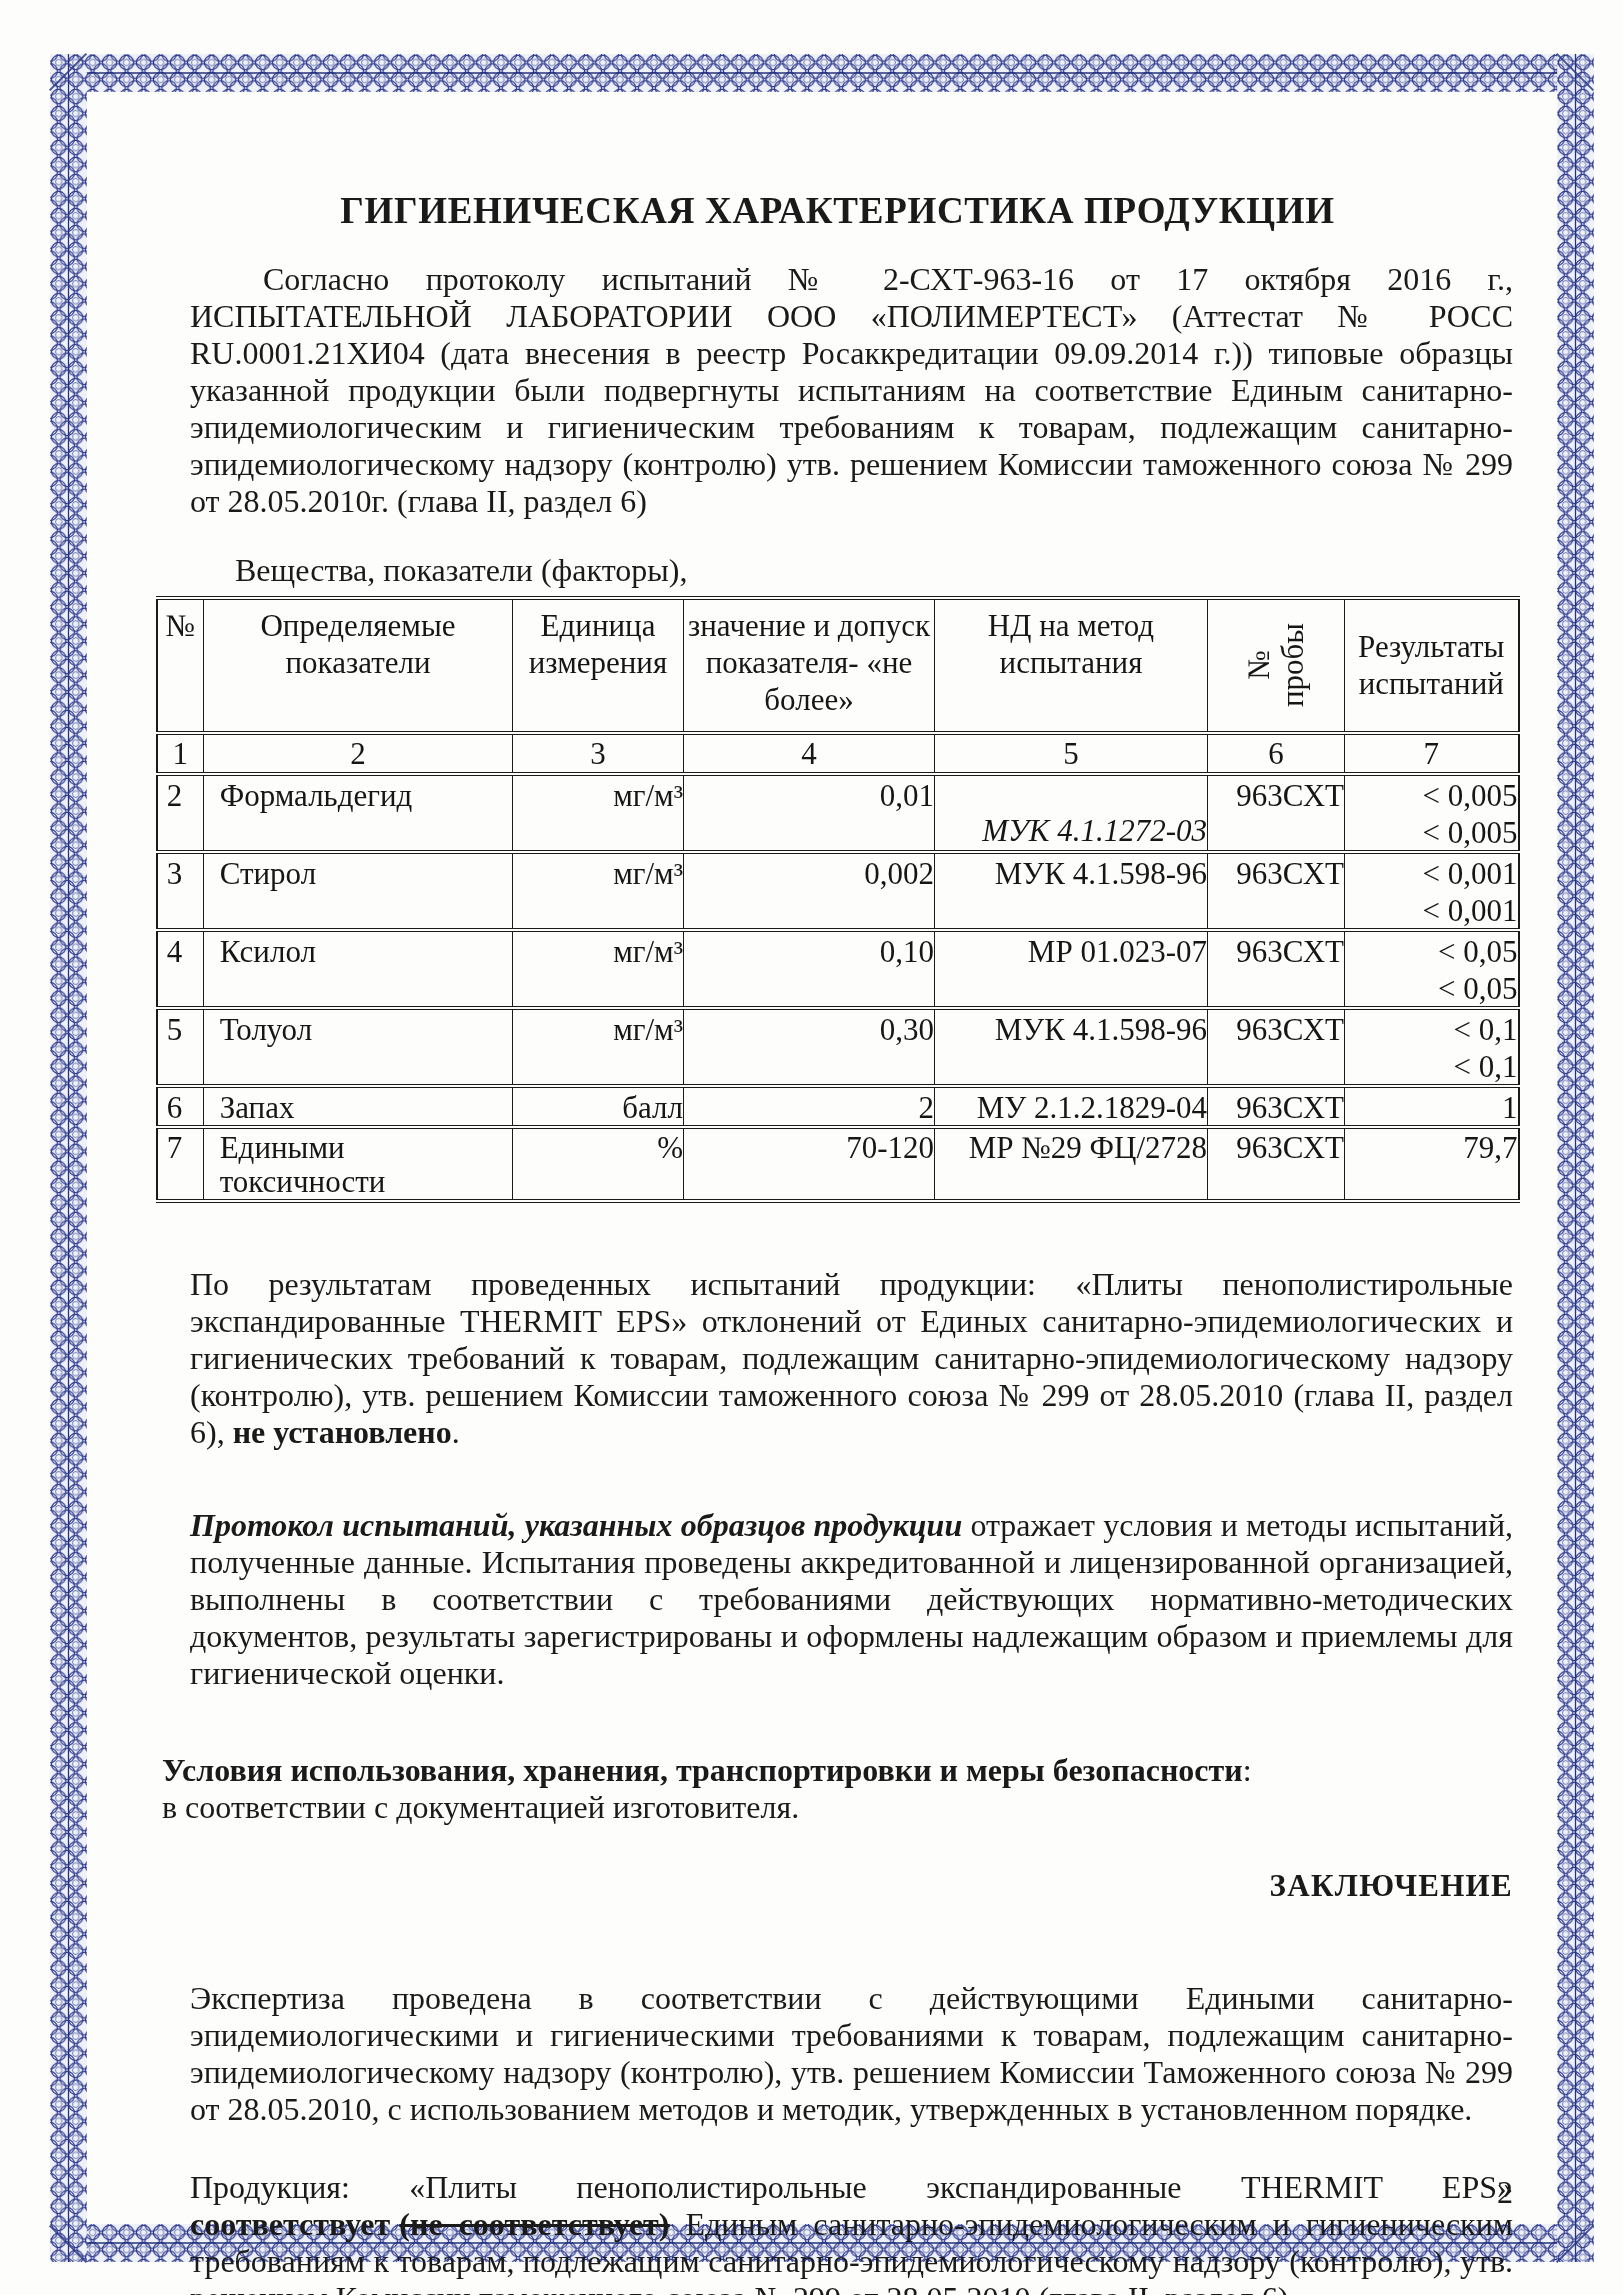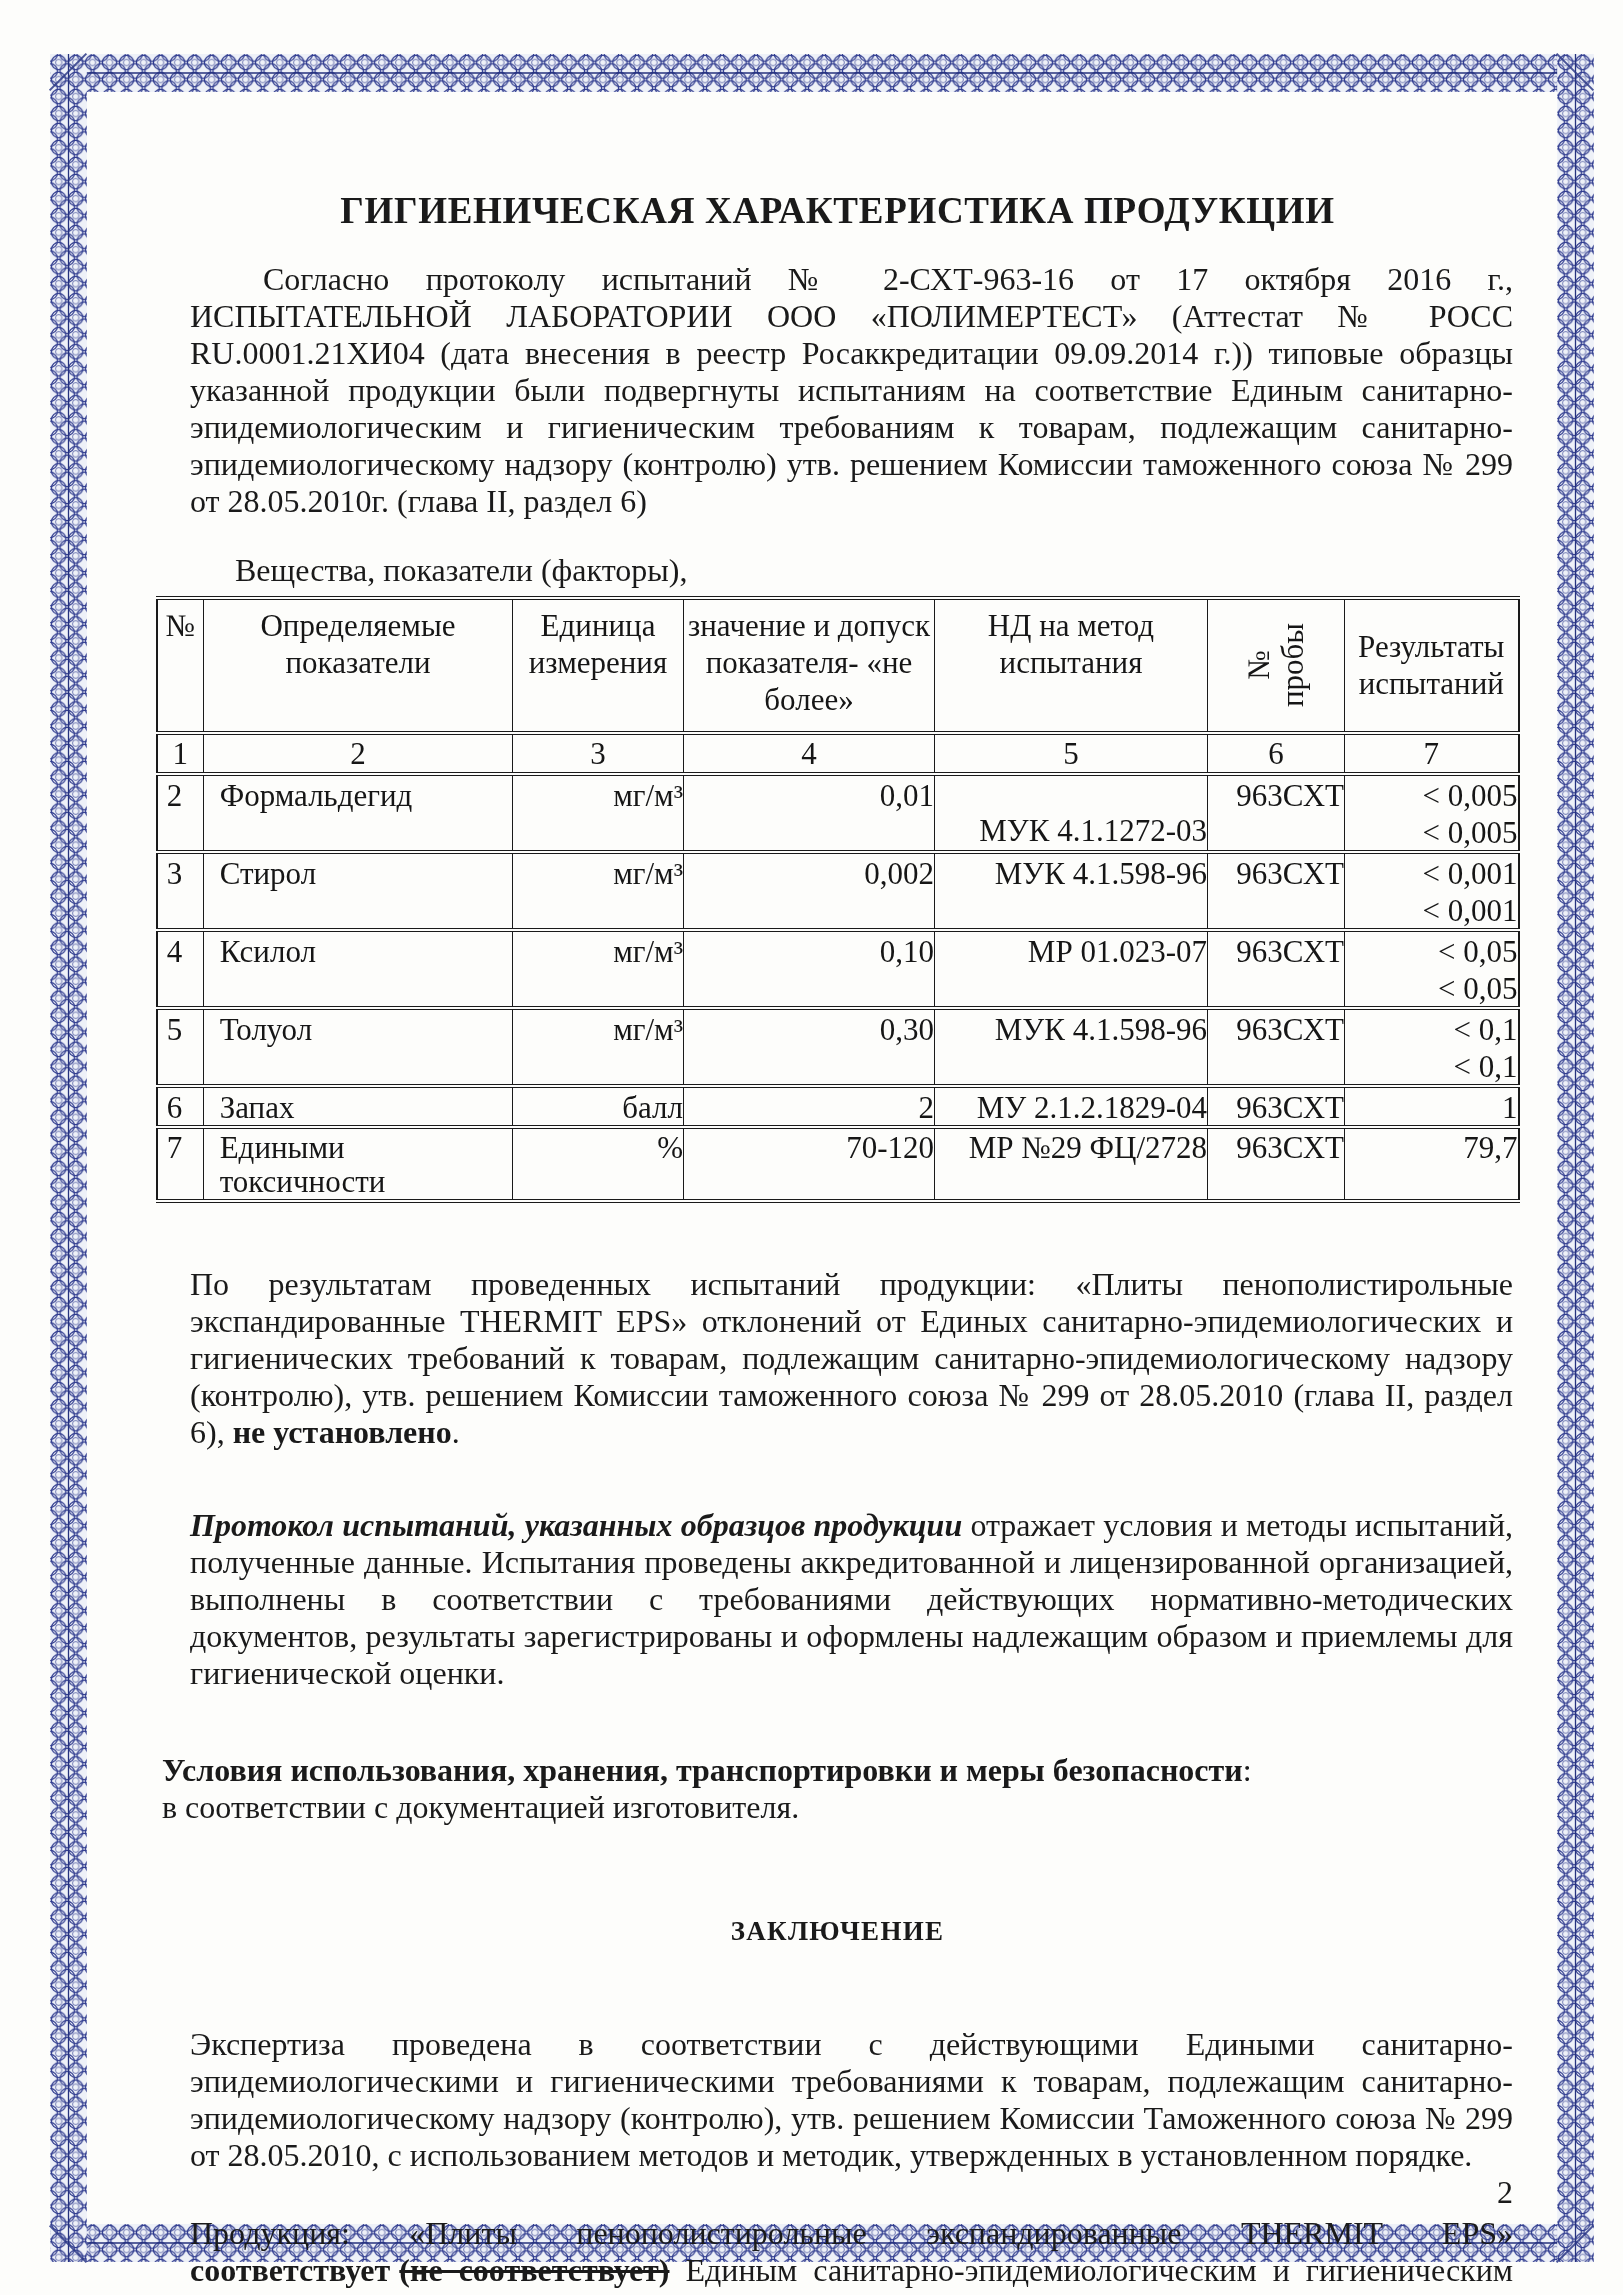--- a/index.html
+++ b/index.html
@@ -42,24 +42,24 @@
     letter-spacing: 0.7px;
   }
   .para { text-align: justify; margin-left: 28px; }
   .p-intro   { margin-top: 29px; text-indent: 73px; }
   .caption   { margin-top: 17px; text-indent: 73px; }
   .p-results { margin-top: 63px; }
   .p-protocol{ margin-top: 56px; }
   .conditions{ margin-top: 60px; }
   .cond-head { font-weight: bold; }
   .h-conclusion {
-    margin-top: 84px;
-    text-align: center;
+    margin-top: 38px;
+    text-align: right;
     font-weight: bold;
-    font-size: 27px; line-height: 43px;
+    font-size: 31px; line-height: 43px;
     letter-spacing: 1.3px;
   }
   .p-expertise  { margin-top: 73px; }
   .p-production { margin-top: 41px; }
   .b   { font-weight: bold; }
   .bi  { font-weight: bold; font-style: italic; }
   .strike {
     font-weight: bold;
     text-decoration: line-through;
     text-decoration-thickness: 2.6px;
@@ -89,21 +89,21 @@
     transform: translate(-50%, -50%) rotate(-90deg);
     text-align: center; line-height: 34px;
   }
   .results tr.nums td { height: 37px; text-align: center; vertical-align: middle; line-height: 30px; }
 
   .results tbody td { vertical-align: top; padding-top: 2.6px; text-align: right; }
   .results tbody tr.tall { height: 73px; }
   .results tbody tr.short { height: 37px; }
   .results td.t-ind { text-align: left; padding-left: 15.7px; }
   .results td.t-n   { text-align: left; padding-left: 9.2px; }
-  .results td.t-method.low { padding-top: 38px; }
+  .results td.t-method.low { padding-top: 38px; font-style: italic; }
   .r2 { margin-top: 3.3px; }
   .r2:empty { display: none; }
 
   .page-num {
     position: absolute;
     right: 110px; bottom: 84px;
     font-size: 32px;
   }
 </style>
 </head>

